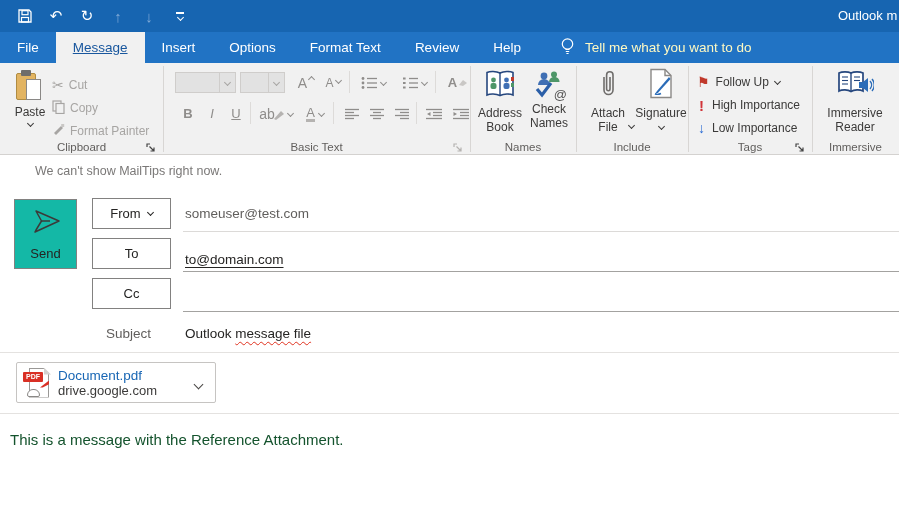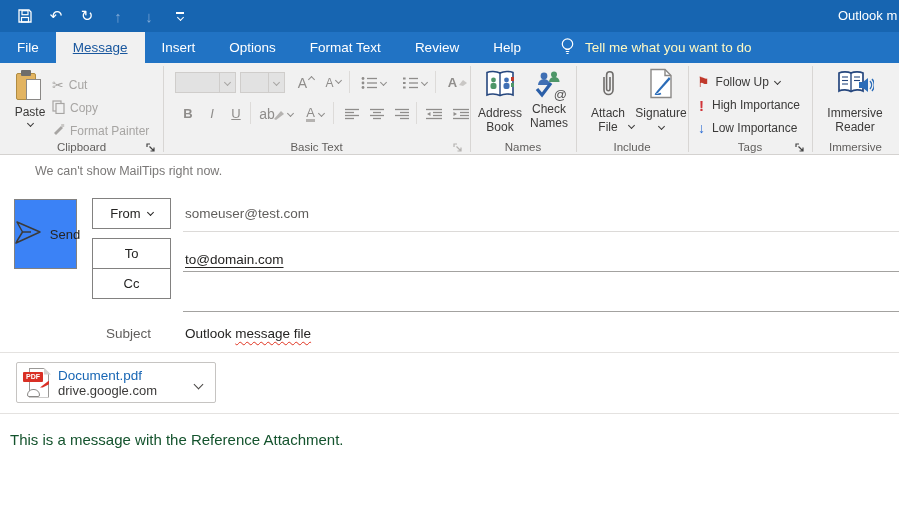--- a/index.html
+++ b/index.html
@@ -46,21 +46,21 @@
   .minisep{position:absolute;width:1px;height:22px;background:#dddbd9;}
   .glyphbtn{position:absolute;display:flex;align-items:center;justify-content:center;color:#8f8d8b;}
 
   
   .tagrow{position:absolute;left:9px;display:flex;align-items:center;gap:6px;height:20px;font-size:12px;color:#3b3a39;}
 
   
   .mailtips{position:absolute;left:35px;top:164px;font-size:12.5px;color:#7a7877;}
 
   
-  .send-btn{position:absolute;left:14px;top:199px;width:63px;height:70px;border:1px solid #828180;background:#3b82f6;display:flex;flex-direction:row;align-items:center;justify-content:center;gap:7px;}
+  .send-btn{position:absolute;left:14px;top:199px;width:63px;height:70px;border:1px solid #828180;background:#14b8a6;display:flex;flex-direction:column;align-items:center;justify-content:center;gap:7px;}
   .send-btn .lbl{font-size:13px;color:#252423;}
   .fieldbtn{position:absolute;left:92px;width:79px;height:31px;border:1px solid #828180;background:#fff;display:flex;align-items:center;justify-content:center;gap:7px;font-size:13px;color:#252423;}
   .fieldline{position:absolute;left:183px;right:0;height:1px;}
   .fieldval{position:absolute;left:185px;font-size:13.5px;white-space:nowrap;}
   .hdiv{position:absolute;left:0;right:0;height:1px;background:#e4e2e0;}
   .squiggle{text-decoration:underline;text-decoration-style:wavy;text-decoration-color:#e0321f;text-decoration-thickness:1px;text-underline-offset:3px;}
 
   
   .attach-card{position:absolute;left:16px;top:362px;width:200px;height:41px;border:1px solid #c6c4c2;border-radius:2px;background:#fff;display:flex;align-items:center;}
   .pdf-ic{position:relative;width:25px;height:30px;margin-left:9px;flex:0 0 auto;}
@@ -432,21 +432,21 @@
   </div>
   <div class="fieldval" style="top:206px;color:#605e5c;">someuser@test.com</div>
   <div class="fieldline" style="top:231px;background:#dcdad8;"></div>
 
   <div class="fieldbtn" style="top:238px;">
     <span>To</span>
   </div>
   <div class="fieldval" style="top:252px;color:#252423;text-decoration:underline;text-underline-offset:3px;">to@domain.com</div>
   <div class="fieldline" style="top:271px;background:#a3a2a0;"></div>
 
-  <div class="fieldbtn" style="top:268px;">
+  <div class="fieldbtn" style="top:278px;">
     <span>Cc</span>
   </div>
   <div class="fieldline" style="top:311px;background:#a3a2a0;"></div>
 
   <div style="position:absolute;left:92px;width:59px;top:326px;text-align:right;font-size:13.5px;color:#605e5c;">Subject</div>
   <div class="fieldval" style="top:326px;color:#252423;"><span>Outlook </span><span class="squiggle">message file</span></div>
 
   <div class="hdiv" style="top:352px;"></div>
 
   <div class="attach-card">

